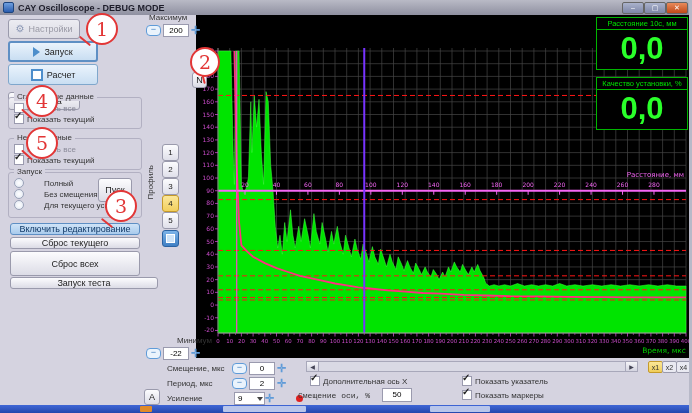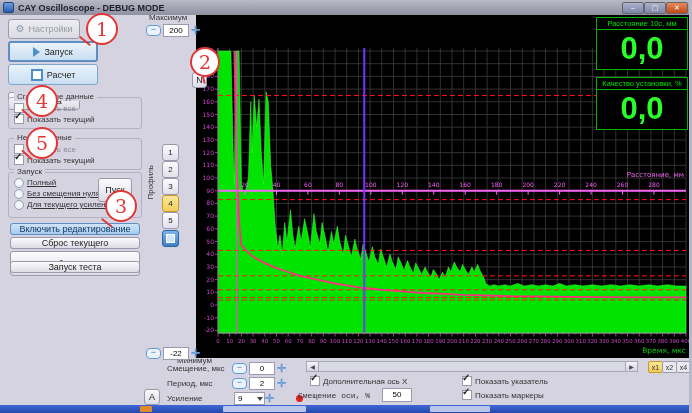--- a/index.html
+++ b/index.html
@@ -28,21 +28,21 @@
   .stop-ico{width:8px;height:8px;border:2px solid #4d8ecb;background:#fff;}
   .gear-ico{font-size:10px;color:#8b97b4;line-height:10px;}
   
   .group{position:absolute;border:1px solid #b2b0c2;border-radius:3px;}
   .group .gtitle{position:absolute;top:-6px;left:5px;background:#d5d3e0;padding:0 3px;
     font-size:8px;color:#333;}
   .check{position:absolute;display:flex;align-items:center;gap:3px;font-size:8px;color:#333;}
   .check .box{width:8px;height:8px;border:1px solid #9a9aae;background:#fff;position:relative;flex:0 0 auto;}
   .check .tick{position:absolute;left:-1px;top:-5px;font-size:10px;font-weight:bold;color:#222;}
   .check.dim{color:#8b8b99;}
-  .radio{position:absolute;display:flex;align-items:flex-start;gap:3px;font-size:8px;color:#333;text-decoration:underline;}
+  .radio{position:absolute;display:flex;align-items:center;gap:20px;font-size:8px;color:#333;}
   .radio .dot{width:8px;height:8px;border:1px solid #9aa2b8;border-radius:50%;
     background:radial-gradient(#fff,#dfe6f2);flex:0 0 auto;}
   
   .spin{position:absolute;display:flex;align-items:center;gap:2px;}
   .spin .minus{width:13px;height:9px;border:1px solid #5f9bd8;border-radius:4px;background:#eaf3fc;
     color:#3f7fc0;font-size:9px;line-height:7px;text-align:center;}
   .spin .val{min-width:22px;height:11px;border:1px solid #9a9aae;background:#fff;font-size:8px;
     text-align:center;line-height:11px;padding:0 1px;}
   .spin .cross{color:#5f9bd8;font-size:11px;line-height:11px;font-weight:bold;}
   .lbl{position:absolute;font-size:8px;color:#333;}
@@ -456,21 +456,21 @@
 
   <div class="btn active" style="left:10px;top:223px;width:130px;height:12px;">
     <span>Включить редактирование</span>
   </div>
   <div class="btn" style="left:10px;top:237px;width:130px;height:12px;">
     <span>Сброс текущего</span>
   </div>
   <div class="btn" style="left:10px;top:251px;width:130px;height:25px;">
     <span>Сброс всех</span>
   </div>
-  <div class="btn" style="left:10px;top:261px;width:130px;height:12px;text-align:center;">
+  <div class="btn" style="left:10px;top:277px;width:148px;height:12px;text-align:center;">
     <span>Запуск теста</span>
   </div>
 
   <div class="lbl" style="left:149px;top:13px;">Максимум</div>
   <div class="spin" style="left:146px;top:24px;">
     <span class="minus">−</span>
     <span class="val">200</span>
     <span class="cross">✛</span>
   </div>
 
@@ -487,21 +487,21 @@
   <div class="pbtn sel" style="top:195px;">
       <span>4</span>
     </div>
   <div class="pbtn" style="top:212px;">
       <span>5</span>
     </div>
   <div class="pbtn" style="top:230px;background:linear-gradient(#7db4e8,#3f7fc4);border-color:#2a62a2;">
     <span style="width:7px;height:7px;border:1px solid #fff;background:#cfe4f8;"></span>
   </div>
 
-  <div class="lbl" style="left:149px;top:356px;padding-left:28px;">Минимум</div>
+  <div class="lbl" style="left:149px;top:336px;padding-left:28px;">Минимум</div>
   <div class="spin" style="left:146px;top:347px;">
     <span class="minus">−</span>
     <span class="val">-22</span>
     <span class="cross">✛</span>
   </div>
 
   <div class="sarrow" style="left:306px;top:361px;">◀</div>
   <div class="sbar" style="left:318px;top:361px;width:308px;"></div>
   <div class="sarrow" style="left:625px;top:361px;">▶</div>
   <div class="zbtn sel" style="left:648px;top:361px;">

